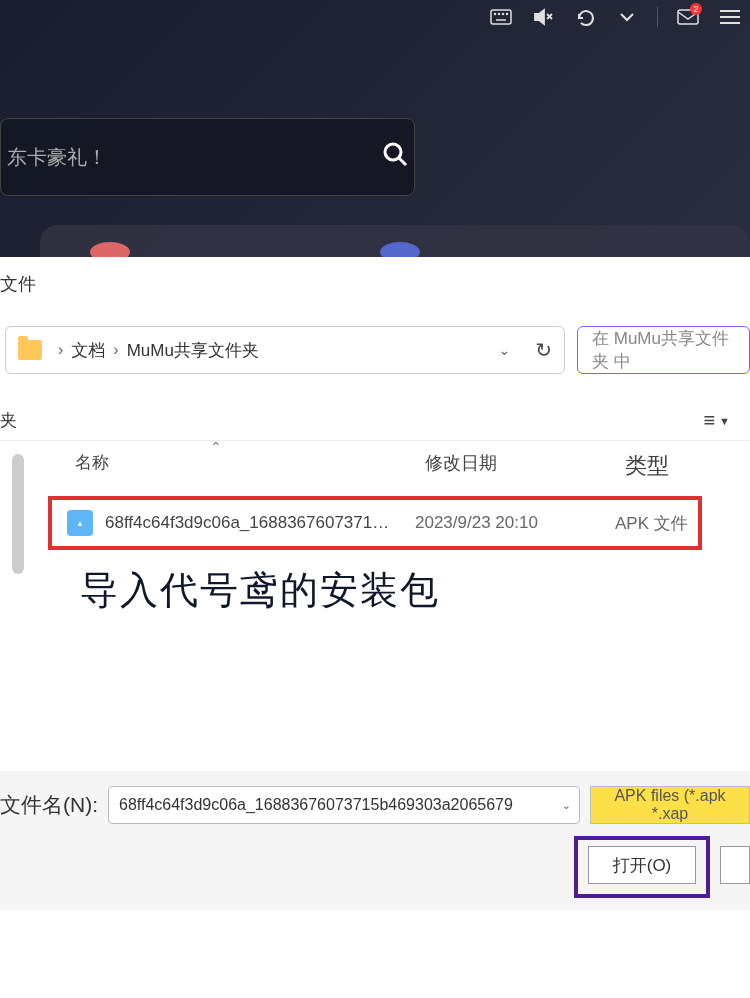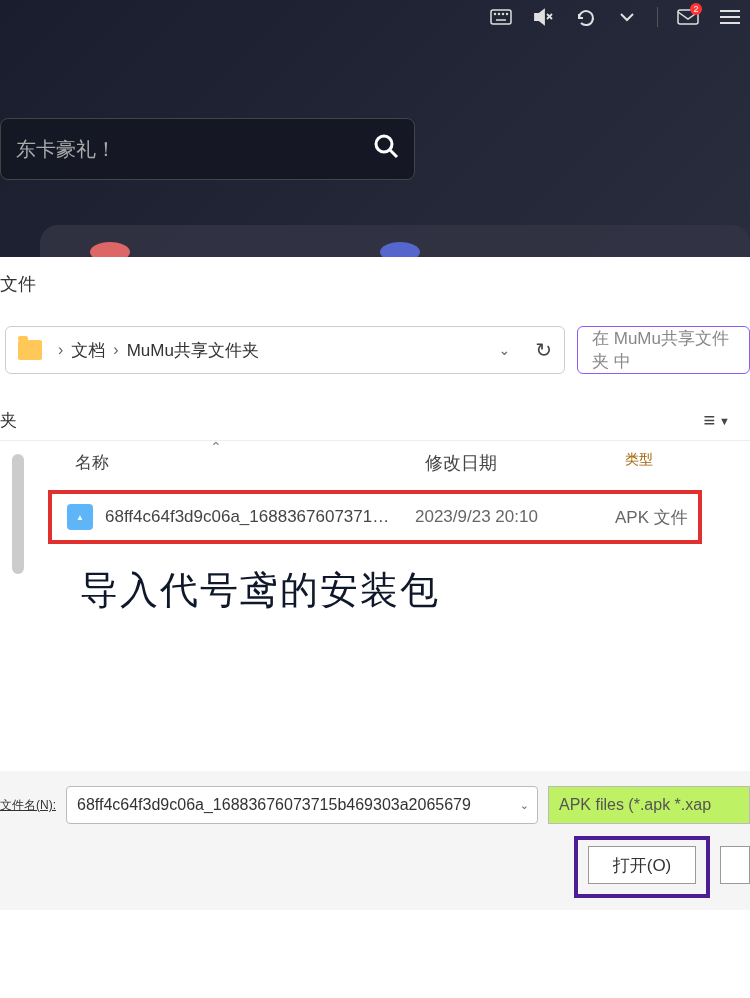--- a/index.html
+++ b/index.html
@@ -5,21 +5,21 @@
     * { margin: 0; padding: 0; box-sizing: border-box; font-family: "Microsoft YaHei", sans-serif; }
     body { width: 750px; height: 998px; background: #fff; overflow: hidden; position: relative; }
     
     .dark-bg { position: absolute; top: 0; left: 0; width: 750px; height: 257px; background: linear-gradient(135deg, #1a1d2e 0%, #2a2d3e 100%); }
     
     .top-toolbar { position: absolute; top: 5px; right: 8px; display: flex; gap: 18px; align-items: center; }
     .top-toolbar .icon { width: 24px; height: 24px; display: flex; align-items: center; justify-content: center; color: #e0e0e0; cursor: pointer; position: relative; }
     .top-toolbar .divider { width: 1px; height: 20px; background: #555; }
     .badge { position: absolute; top: -2px; right: -2px; background: #ff3333; color: #fff; font-size: 9px; width: 12px; height: 12px; border-radius: 50%; display: flex; align-items: center; justify-content: center; }
     
-    .search-bar { position: absolute; top: 118px; left: 0; width: 415px; height: 62px; background: rgba(20,22,35,0.9); border: 1px solid #444; border-radius: 8px; display: flex; align-items: center; padding: 0 15px; }
+    .search-bar { position: absolute; top: 118px; left: 0; width: 415px; height: 78px; background: rgba(20,22,35,0.9); border: 1px solid #444; border-radius: 8px; display: flex; align-items: center; padding: 0 6px; }
     .search-bar .text { color: #aaa; font-size: 20px; flex: 1; }
     .search-bar .search-icon { color: #fff; font-size: 26px; }
     
     .app-preview { position: absolute; top: 225px; left: 40px; width: 710px; height: 32px; background: rgba(50,52,68,0.85); border-radius: 18px 18px 0 0; }
     .app-preview::before { content: ''; position: absolute; left: 50px; bottom: -5px; width: 40px; height: 20px; background: #d66; border-radius: 50%; }
     .app-preview::after { content: ''; position: absolute; right: 330px; bottom: -5px; width: 40px; height: 20px; background: #56c; border-radius: 50%; }
     
     .dialog { position: absolute; top: 257px; left: 0; width: 750px; height: 650px; background: #fff; }
     .dialog-title { padding: 15px 0; font-size: 18px; color: #333; }
     
@@ -35,38 +35,38 @@
     
     .view-row { display: flex; justify-content: space-between; align-items: center; margin-top: 35px; padding: 0 20px 0 0; }
     .view-label { font-size: 17px; color: #333; }
     .view-toggle { font-size: 20px; color: #444; display: flex; align-items: center; gap: 4px; }
     
     .file-list { margin-top: 8px; }
     .header-row { display: flex; padding: 10px 0; border-top: 1px solid #eee; }
     .col-name { flex: 0 0 425px; padding-left: 75px; font-size: 17px; color: #444; position: relative; }
     .col-name .sort-ind { position: absolute; top: -12px; left: 210px; font-size: 14px; color: #888; }
     .col-date { flex: 0 0 200px; font-size: 18px; color: #444; }
-    .col-type { flex: 1; font-size: 14px; color: #a16207; }
+    .col-type { flex: 1; font-size: 22px; color: #404040; }
     
     .file-row-wrap { border: 4px solid #e03030; margin: 5px 48px 0 48px; padding: 10px 0; }
     .file-row { display: flex; align-items: center; padding-left: 15px; }
     .apk-icon { width: 26px; height: 26px; background: #5eb5f7; border-radius: 4px; margin-right: 12px; position: relative; display: flex; align-items: center; justify-content: center; }
     .apk-icon::after { content: '▲'; color: #fff; font-size: 8px; }
     .file-name { flex: 0 0 310px; font-size: 17px; color: #444; overflow: hidden; text-overflow: ellipsis; white-space: nowrap; }
     .file-date { flex: 0 0 200px; font-size: 17px; color: #666; }
     .file-type { flex: 1; font-size: 17px; color: #666; }
     
     .instruction { position: absolute; top: 565px; left: 80px; font-size: 38px; font-weight: 500; color: #0f172a; letter-spacing: 2px; }
     
     .footer { position: absolute; bottom: 0; left: 0; width: 750px; background: #f5f5f5; padding: 15px 0 12px 0; }
     .footer-top { display: flex; align-items: center; gap: 10px; padding: 0 0 12px 0; }
-    .fn-label { font-size: 12px; color: #333; text-decoration: underline; }
+    .fn-label { font-size: 21px; color: #333; }
     .fn-input { flex: 0 0 472px; height: 38px; border: 1px solid #bbb; border-radius: 4px; padding: 0 10px; font-size: 16px; color: #333; background: #fff; display: flex; align-items: center; position: relative; }
     .fn-input .chev { position: absolute; right: 8px; color: #666; font-size: 11px; }
-    .filter-box { flex: 1; height: 38px; border: 1px solid #bbb; background: #bef264; display: flex; align-items: center; padding: 16px 10px; font-size: 16px; color: #555; }
+    .filter-box { flex: 1; height: 38px; border: 1px solid #bbb; background: #fde047; display: flex; align-items: center; padding: 16px 10px; font-size: 16px; color: #555; text-align: center; }
     .footer-bot { display: flex; justify-content: flex-end; gap: 10px; padding-right: 0; }
     .open-wrap { border: 4px solid #4c1d95; padding: 6px 10px 10px 10px; }
     .open-btn { width: 108px; height: 38px; border: 1px solid #999; background: #fff; font-size: 17px; color: #333; cursor: pointer; }
     .cancel-btn { width: 30px; height: 38px; border: 1px solid #999; background: #fff; margin-top: 10px; }
     .scroll-hint { position: absolute; left: 12px; top: 454px; width: 12px; height: 120px; background: #ccc; border-radius: 6px; }
     
     .bottom-white { position: absolute; bottom: 0; left: 0; width: 750px; height: 88px; background: #fff; }
   </style>
 </head>
 <body>

